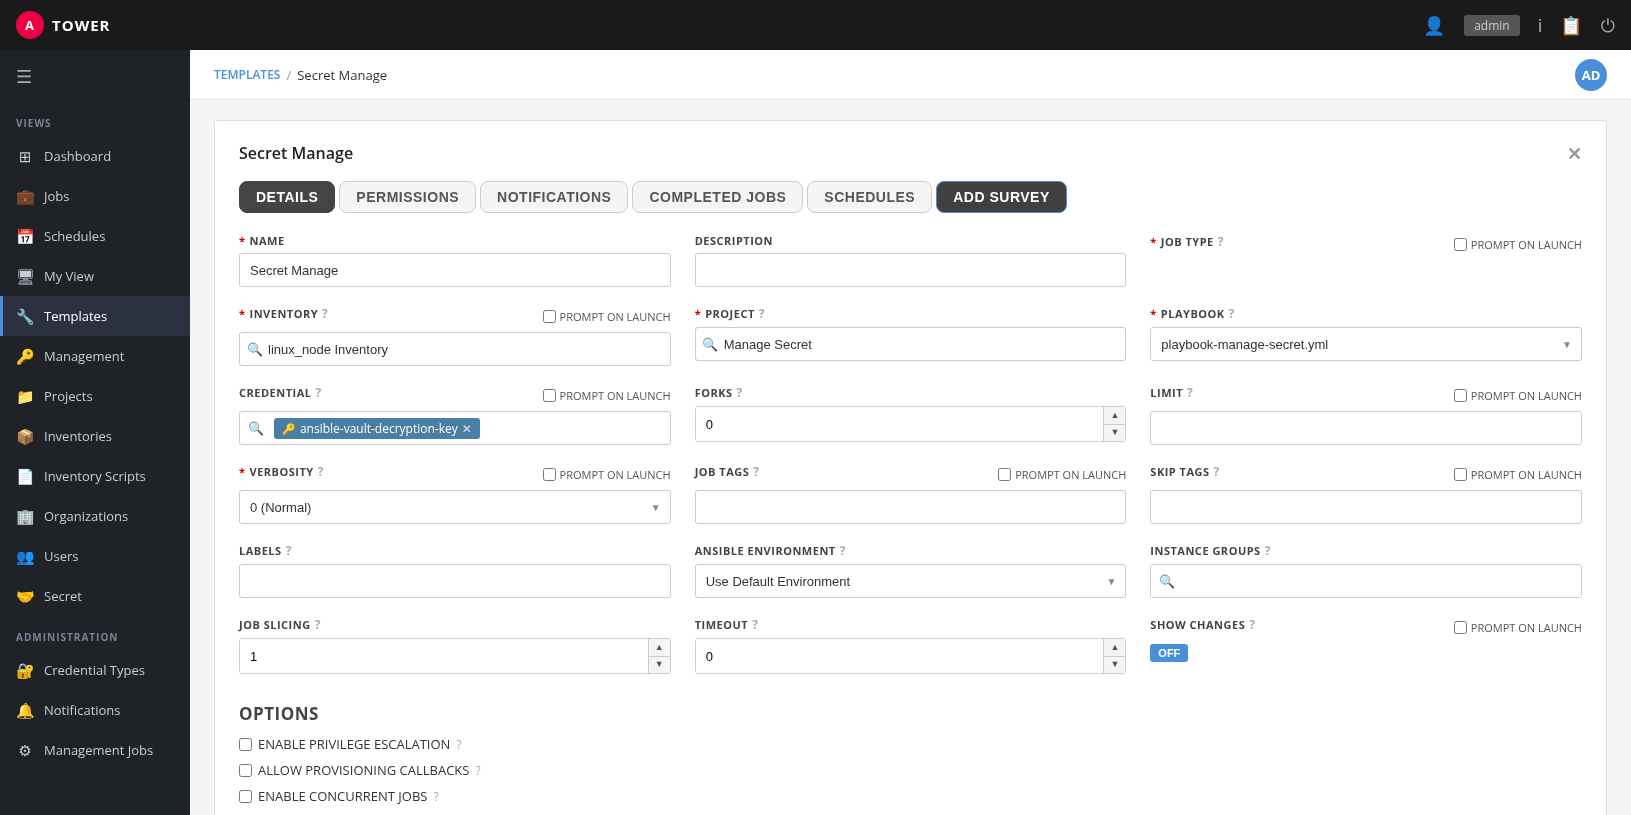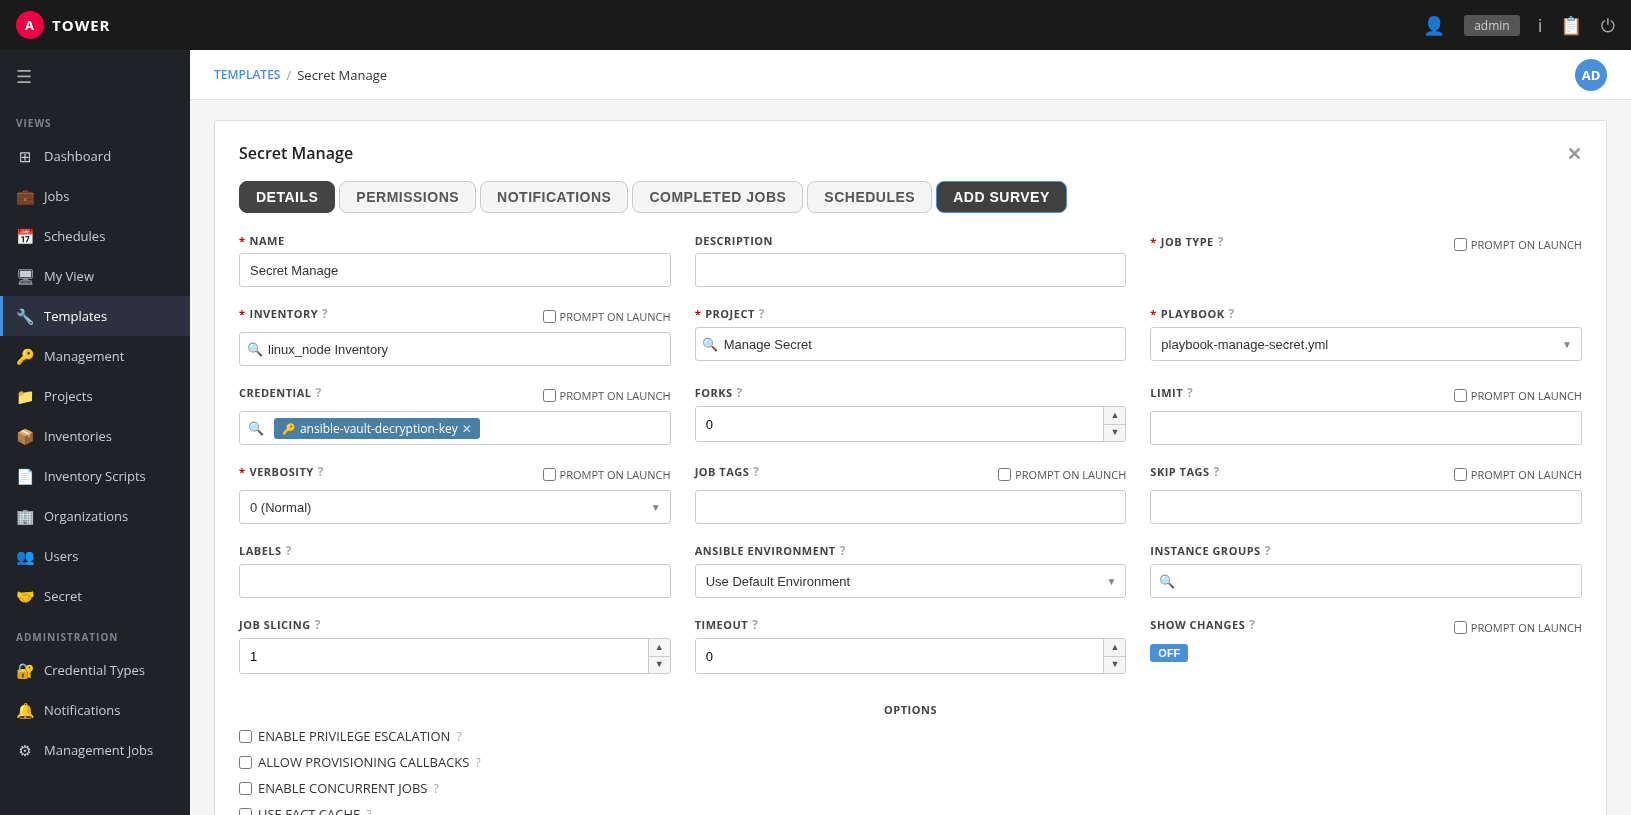--- a/index.html
+++ b/index.html
@@ -74,21 +74,21 @@
     .cred-tag { background: #4a7fa5; color: #fff; border-radius: 3px; padding: 2px 8px; font-size: 12px; display: flex; align-items: center; gap: 4px; }
     .cred-tag-icon { font-size: 11px; }
     .cred-tag-close { cursor: pointer; font-size: 12px; opacity: 0.8; }
     .cred-search-icon { color: #999; font-size: 13px; margin-right: 4px; }
 
     
     .toggle-off { background: #4a90d9; border: none; border-radius: 3px; padding: 3px 8px; font-size: 11px; font-weight: 700; color: #fff; cursor: pointer; }
 
     
     .options-section { margin-top: 10px; }
-    .options-title { font-size: 11px; font-weight: 700; color: #444; text-transform: uppercase; letter-spacing: 0.5px; margin-bottom: 10px; text-align: center; }
+    .options-title { font-size: 17px; font-weight: 700; color: #444; text-transform: uppercase; letter-spacing: 0.5px; margin-bottom: 10px; }
     .checkbox-row { display: flex; align-items: center; gap: 6px; margin-bottom: 8px; font-size: 13px; color: #333; }
     .checkbox-row input[type=checkbox] { margin: 0; }
     .checkbox-row .help-icon { color: #aaa; font-size: 12px; cursor: pointer; }
 
     
     .select-with-caret { position: relative; }
     .select-with-caret select { width: 100%; border: 1px solid #ccc; border-radius: 3px; padding: 6px 10px; font-size: 13px; color: #333; background: #fff; height: 34px; appearance: none; padding-right: 28px; }
     .select-with-caret::after { content: '▼'; position: absolute; right: 10px; top: 50%; transform: translateY(-50%); color: #888; font-size: 10px; pointer-events: none; }
 
     

